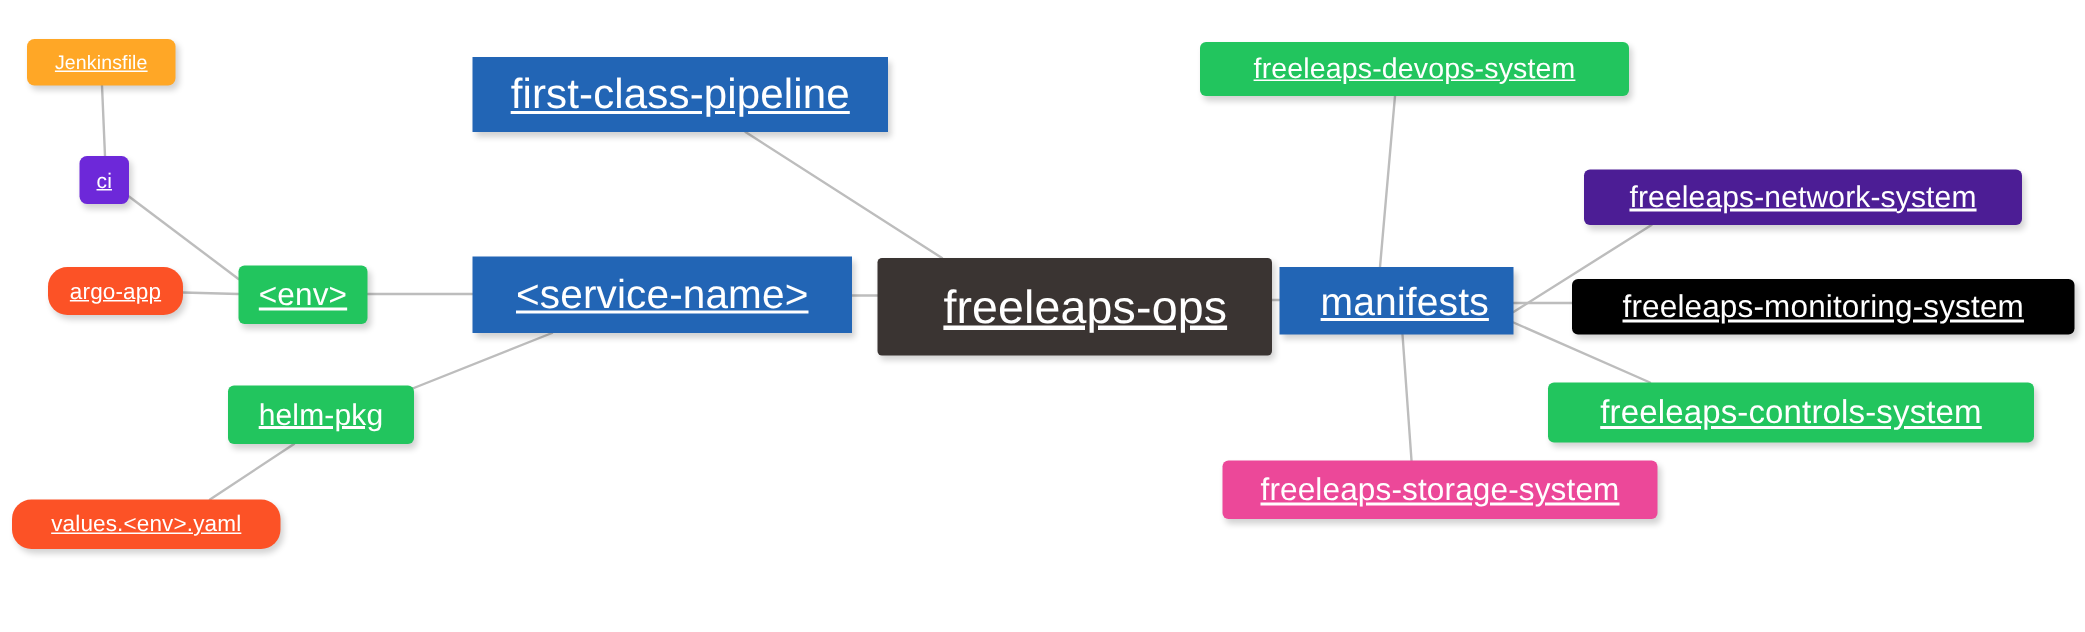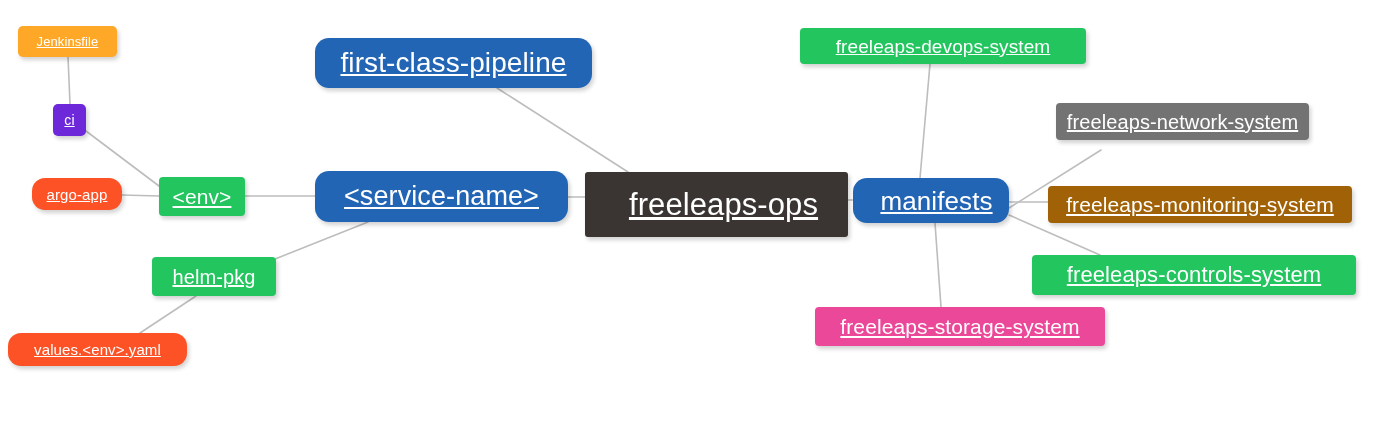--- a/index.html
+++ b/index.html
@@ -20,21 +20,21 @@
     box-sizing:border-box;
     box-shadow:2px 3px 4px rgba(0,0,0,0.18);
     letter-spacing:0.1px;
     line-height:1;
     user-select:none;
     text-decoration:underline;
   }
   .node.tiny{border-radius:5px;}
   .node.small{border-radius:13px;}
   .node.mid{border-radius:4px;}
-  .node.big{border-radius:14px;}
+  .node.big{border-radius:0;}
   .node.root{border-radius:3px;}
 </style>
 </head>
 <body>
 
 <div id="canvas">
   <svg id="edges" xmlns="http://www.w3.org/2000/svg">
       <line x1="68" y1="57" x2="70" y2="104" stroke="#bdbdbd" stroke-width="1.6" stroke-linecap="round"></line>
       <line x1="86" y1="131" x2="159" y2="186" stroke="#bdbdbd" stroke-width="1.6" stroke-linecap="round"></line>
       <line x1="122" y1="195" x2="159" y2="196" stroke="#bdbdbd" stroke-width="1.6" stroke-linecap="round"></line>
@@ -77,24 +77,24 @@
       </div>
       <div class="node root" style="left: 585px; top: 172px; width: 263px; height: 65px; background: rgb(58, 52, 50); font-size: 31px; padding-left: 14px;">
         <span>freeleaps-ops</span>
       </div>
       <div class="node big" style="left: 853px; top: 178px; width: 156px; height: 45px; background: rgb(34, 101, 181); font-size: 26px; padding-left: 11px;">
         <span>manifests</span>
       </div>
       <div class="node mid" style="left: 800px; top: 28px; width: 286px; height: 36px; background: rgb(34, 197, 94); font-size: 19px;">
         <span>freeleaps-devops-system</span>
       </div>
-      <div class="node mid" style="left: 1056px; top: 103px; width: 253px; height: 37px; background: #737373; font-size: 20px;">
+      <div class="node mid" style="left: 1056px; top: 113px; width: 292px; height: 37px; background: #4c1d95; font-size: 20px;">
         <span>freeleaps-network-system</span>
       </div>
-      <div class="node mid" style="left: 1048px; top: 186px; width: 304px; height: 37px; background: #a16207; font-size: 21px;">
+      <div class="node mid" style="left: 1048px; top: 186px; width: 335px; height: 37px; background: #000000; font-size: 21px;">
         <span>freeleaps-monitoring-system</span>
       </div>
       <div class="node mid" style="left: 1032px; top: 255px; width: 324px; height: 40px; background: rgb(34, 197, 94); font-size: 22px;">
         <span>freeleaps-controls-system</span>
       </div>
       <div class="node mid" style="left: 815px; top: 307px; width: 290px; height: 39px; background: #ec4899; font-size: 21px;">
         <span>freeleaps-storage-system</span>
       </div>
     </div>
 </div>

